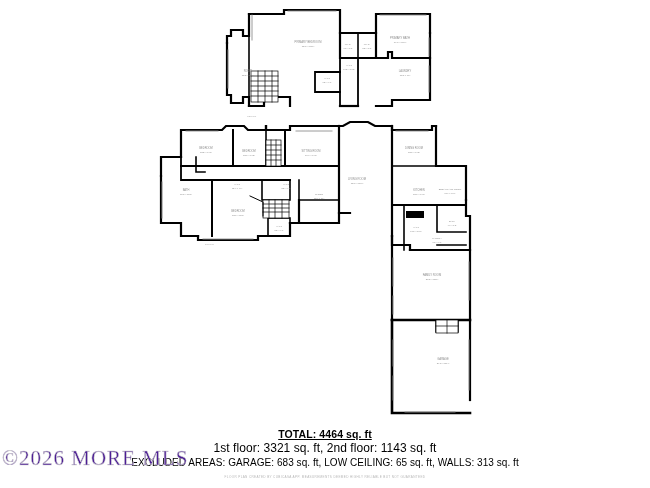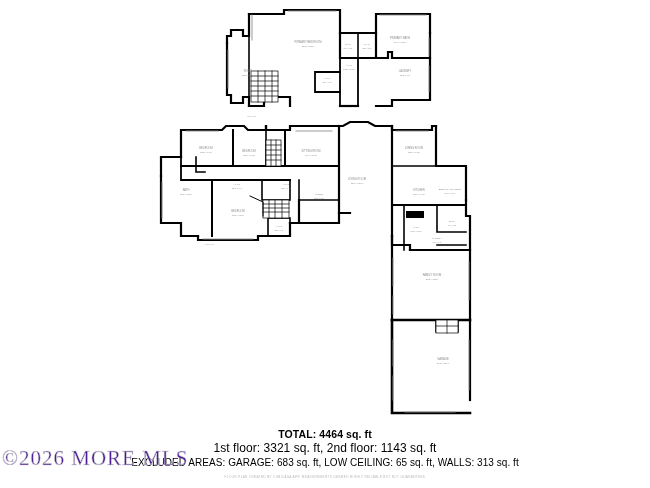--- a/index.html
+++ b/index.html
@@ -31,20 +31,21 @@
     left: 0;
     top: 428px;
     width: 650px;
     text-align: center;
     line-height: 1.28;
   }
   #footer-summary .total-line {
     font-size: 10.5px;
     font-weight: bold;
     letter-spacing: 0.1px;
+    text-decoration: underline;
   }
   #footer-summary .floors-line {
     font-size: 12px;
     letter-spacing: 0.05px;
   }
   #footer-summary .excluded-line {
     font-size: 10px;
     letter-spacing: 0.05px;
   }
   #footer-summary .disclaimer-line {

